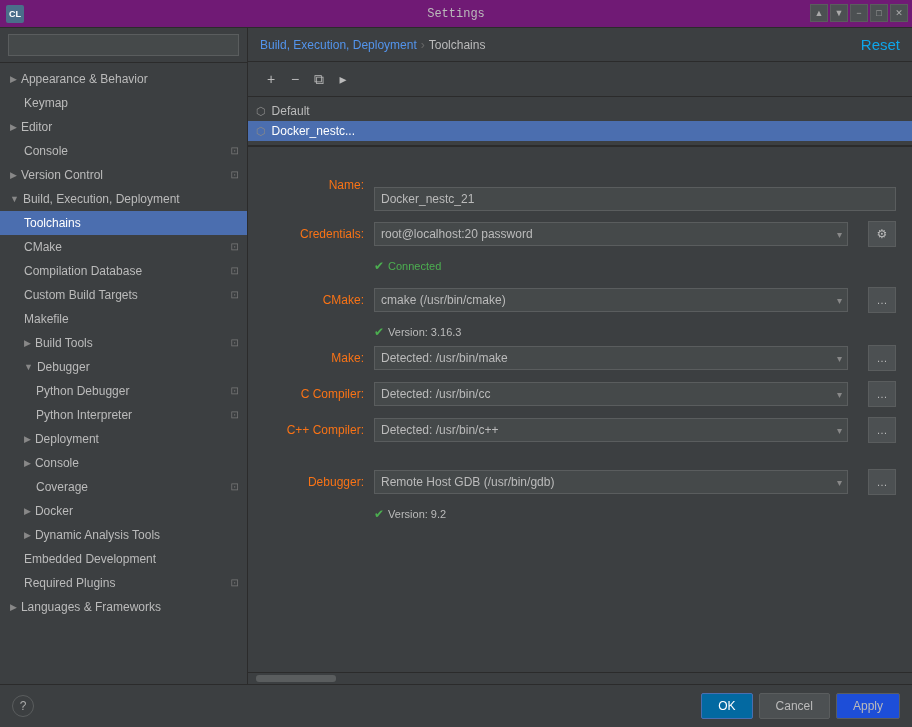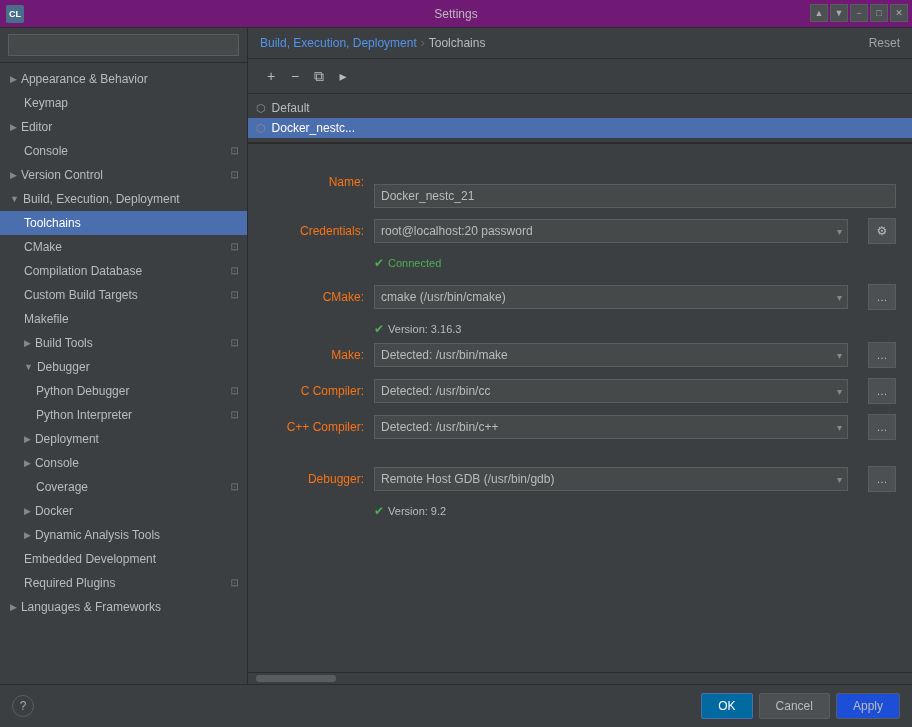--- a/index.html
+++ b/index.html
@@ -19,20 +19,21 @@
       height: 28px;
       display: flex;
       align-items: center;
       justify-content: center;
       border-bottom: 1px solid #2b2b2b;
       position: relative;
     }
     .title-bar-title {
       font-size: 12px;
       color: #bbbbbb;
+      font-family: Liberation Mono, monospace;
     }
     .title-bar-controls {
       position: absolute;
       right: 4px;
       top: 4px;
       display: flex;
       gap: 2px;
     }
     .title-btn {
       width: 18px;
@@ -135,23 +136,23 @@
     .breadcrumb {
       display: flex;
       align-items: center;
       gap: 4px;
       font-size: 12px;
       color: #bbbbbb;
     }
     .breadcrumb-sep { color: #666; }
     .breadcrumb a { color: #5394ec; text-decoration: none; }
     .reset-btn {
-      color: #a3a3a3;
-      cursor: pointer;
-      font-size: 12px;
+      color: #0ea5e9;
+      cursor: pointer;
+      font-size: 15px;
       background: none;
       border: none;
     }
 
     
     .toolchain-toolbar {
       padding: 6px 12px;
       display: flex;
       align-items: center;
       gap: 2px;

